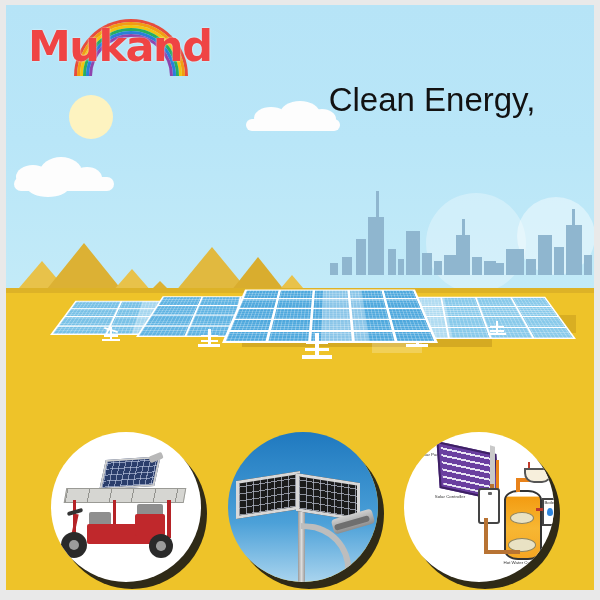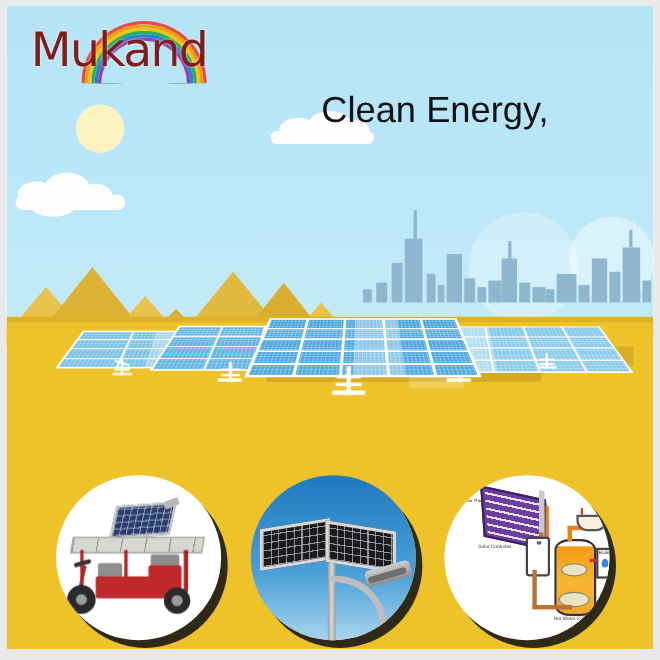--- a/index.html
+++ b/index.html
@@ -69,39 +69,39 @@
     repeating-linear-gradient(0deg,rgba(255,255,255,.30) 0 1px,transparent 1px 4px);}
   .sheen{position:absolute;background:rgba(255,255,255,.34);}
   .mount{position:absolute;}
   .mount .leg{position:absolute;background:#ffffff;}
 
   
   .logo{position:absolute;left:22px;top:8px;width:180px;height:62px;}
   .logo-word{
     position:absolute;left:0;top:8px;
     font-family:"DejaVu Sans",sans-serif;
-    font-weight:normal;font-size:43px;letter-spacing:-1.5px;
-    color:#7f1d1d;
+    font-weight:bold;font-size:43px;letter-spacing:-1.5px;
+    color:#ef4444;
     text-shadow:0 0 2px rgba(255,255,255,.9);
     z-index:3;
   }
   .rainbow{
     position:absolute;left:46px;top:6px;width:108px;height:54px;
     border-radius:54px 54px 0 0;
     border:7px solid transparent;
     border-bottom:none;
     z-index:2;
   }
   .rb{position:absolute;border-style:solid;border-bottom:none;border-radius:999px 999px 0 0;}
 
   
   .headline{position:absolute;right:22px;top:74px;text-align:left;width:280px;}
   .hl1{
     font-family:"Liberation Sans",sans-serif;
-    font-size:33px;color:#121212;line-height:1.28;white-space:nowrap;
+    font-size:33px;color:#121212;line-height:1.28;white-space:nowrap;text-align:center;
   }
   .hl2{
     font-family:"Liberation Sans",sans-serif;
     font-size:33px;color:#14652c;line-height:1.28;white-space:nowrap;
   }
 
   
   .circle{
     position:absolute;width:150px;height:150px;border-radius:50%;
     overflow:hidden;

